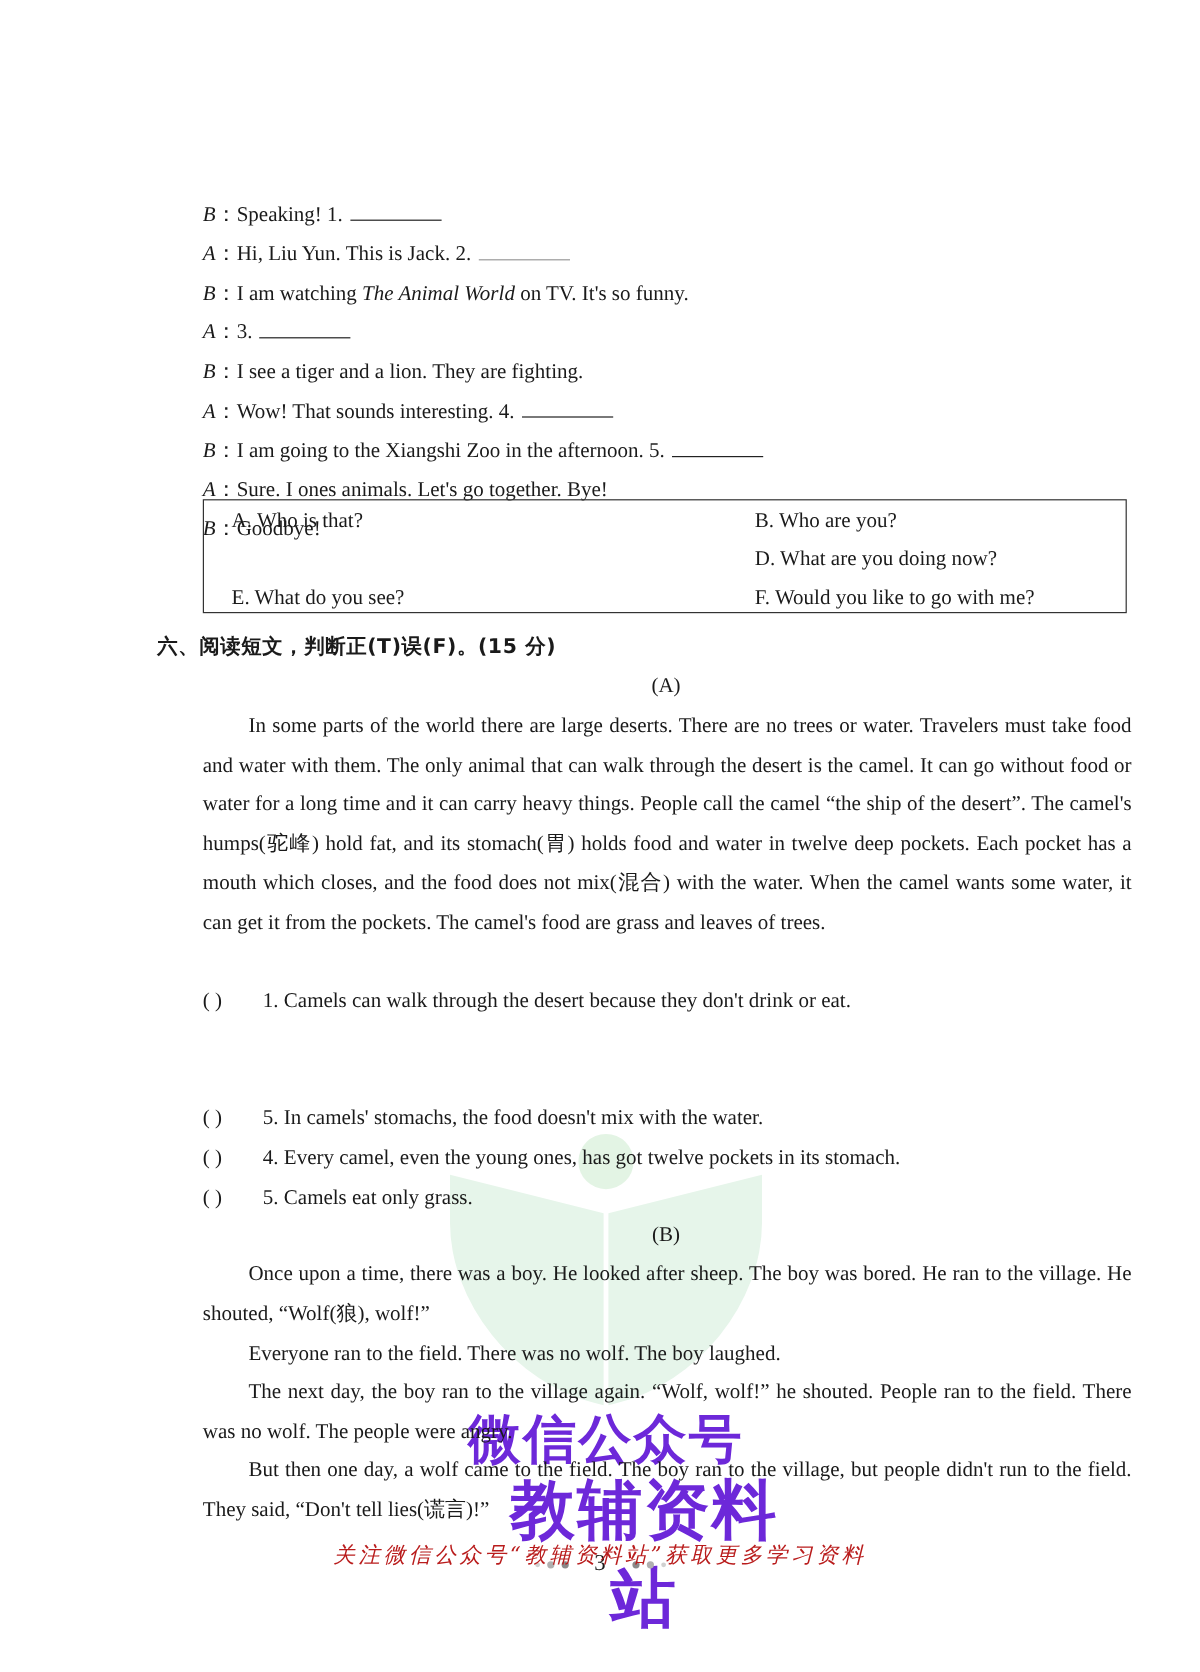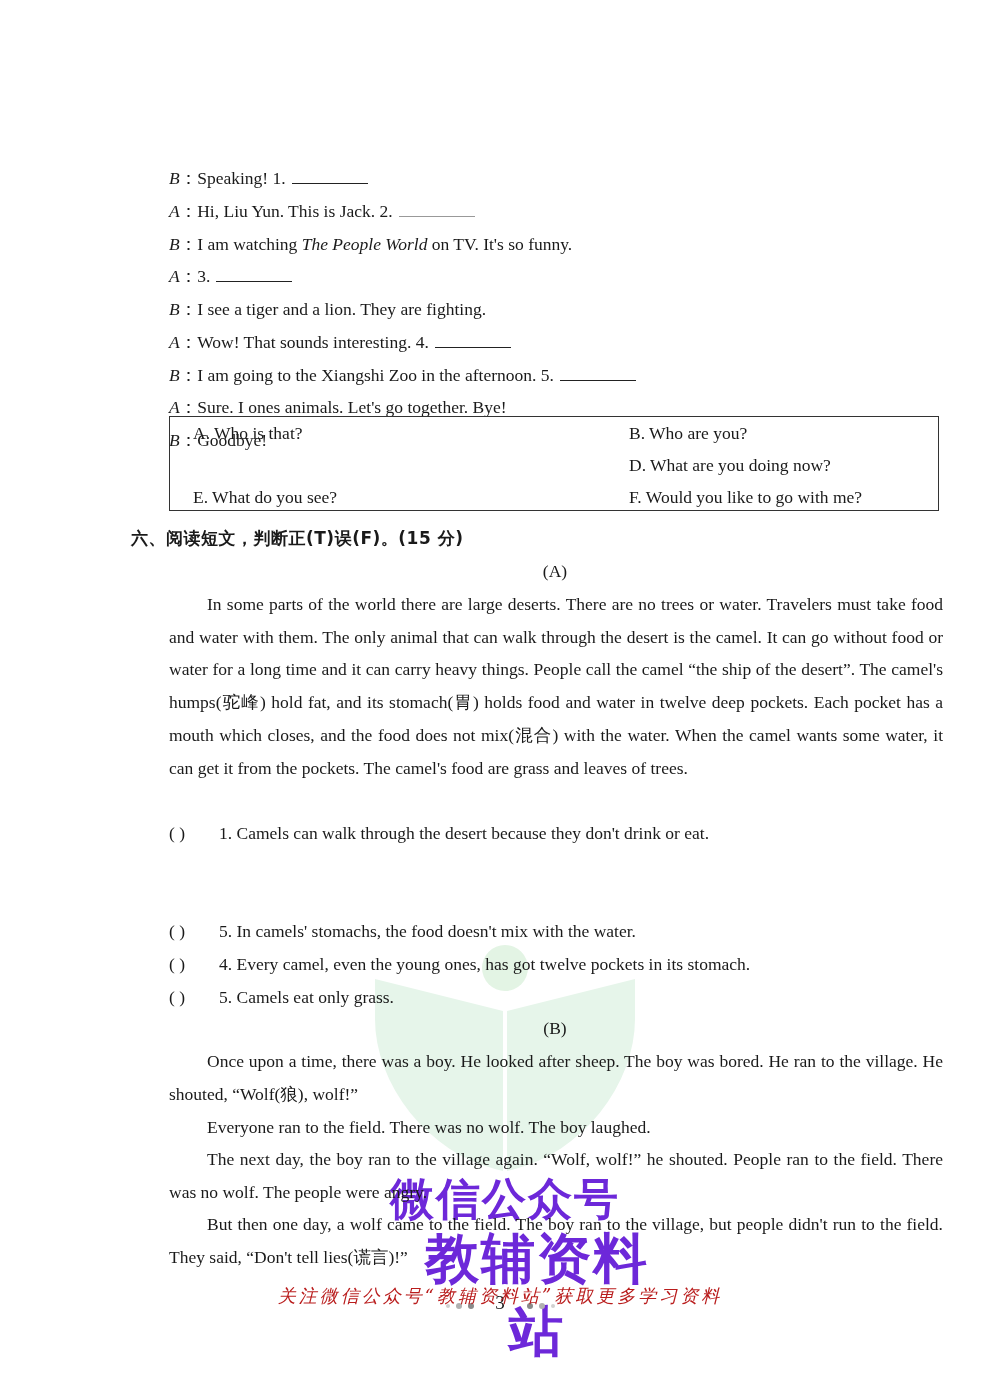--- a/index.html
+++ b/index.html
@@ -73,21 +73,21 @@
 
   <div class="content">
 
     <div class="line" style="left:169px; top:119px;">
       <span class="spk">B</span><span>：</span><span>Speaking! 1.</span><span class="blank"></span>
     </div>
     <div class="line" style="left:169px; top:152px;">
       <span class="spk">A</span><span>：</span><span>Hi, Liu Yun.  This is Jack.  2.</span><span class="blank" style="border-color:#999"></span>
     </div>
     <div class="line" style="left:169px; top:185px;">
-      <span class="spk">B</span><span>：</span><span>I am watching </span><i>The People World</i><span>  on TV.  It's so funny.</span>
+      <span class="spk">B</span><span>：</span><span>I am watching </span><i>The Animal World</i><span>  on TV.  It's so funny.</span>
     </div>
     <div class="line" style="left:169px; top:217px;">
       <span class="spk">A</span><span>：</span><span>3.</span><span class="blank"></span>
     </div>
     <div class="line" style="left:169px; top:250px;">
       <span class="spk">B</span><span>：</span><span>I see a tiger and a lion.  They are fighting.</span>
     </div>
     <div class="line" style="left:169px; top:283px;">
       <span class="spk">A</span><span>：</span><span>Wow! That sounds interesting.  4.</span><span class="blank"></span>
     </div>

